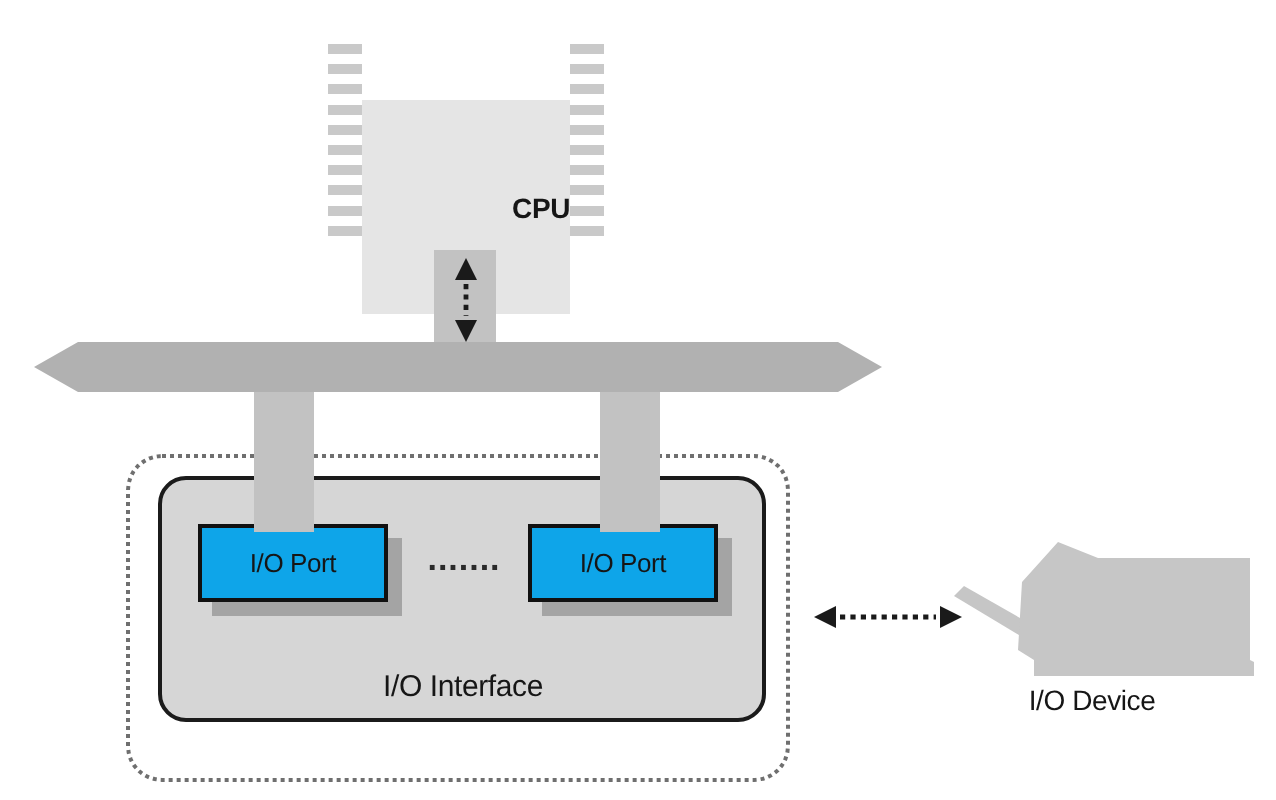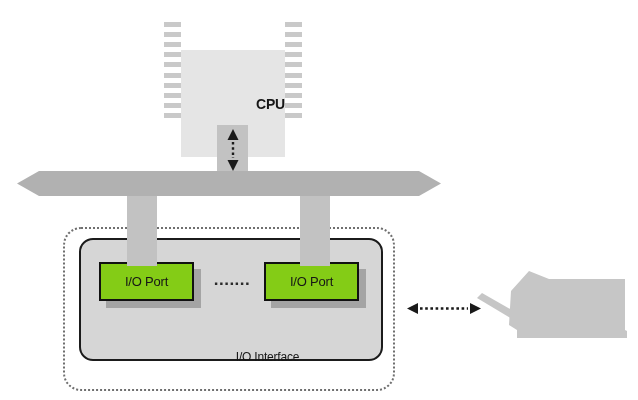--- a/index.html
+++ b/index.html
@@ -52,27 +52,27 @@
     left:63px;top:366px;width:332px;
     font-size:14px;z-index:2;
   }
   .interface{
     left:79px;top:238px;width:300px;height:119px;
     background:#d6d6d6;
     border:2.5px solid #1b1b1b;border-radius:14px;
     z-index:2;
   }
   .interface-label{
-    left:79px;top:350px;width:305px;
-    font-size:12px;z-index:3;padding-left:36px;
+    left:79px;top:335px;width:305px;
+    font-size:15px;z-index:3;
   }
   
   .port{
     top:262px;width:91px;height:35px;
-    background:#84cc16;
+    background:#0ea5e9;
     border:2px solid #111111;
     box-shadow:7px 7px 0 0 #a4a4a4;
     display:flex;align-items:center;justify-content:center;
     font-size:13px;
     z-index:4;
   }
   .port-left{left:99px;}
   .port-right{left:264px;}
   .ports-dots{
     left:208px;top:269px;width:48px;height:22px;
@@ -132,14 +132,15 @@
   <svg class="abs arrow-horizontal" width="74" height="17" viewBox="0 0 74 17">
     <polygon points="0,8.5 11,3 11,14" fill="#1a1a1a"></polygon>
     <line x1="13" y1="8.5" x2="61" y2="8.5" stroke="#1a1a1a" stroke-width="2.4" stroke-dasharray="2.6 2.6"></line>
     <polygon points="74,8.5 63,3 63,14" fill="#1a1a1a"></polygon>
   </svg>
 
   <svg class="abs device-svg" width="165" height="80" viewBox="0 0 165 80">
     <polygon points="7,36 12,31 47,51 42,57" fill="#c6c6c6"></polygon>
     <polygon points="59,9 79,17 155,17 155,68 157,69 157,76 47,76 47,68 39,63 41,29" fill="#c6c6c6"></polygon>
   </svg>
+  <div class="abs label device-label">I/O Device</div>
 
 </div>
 
 </body></html>

